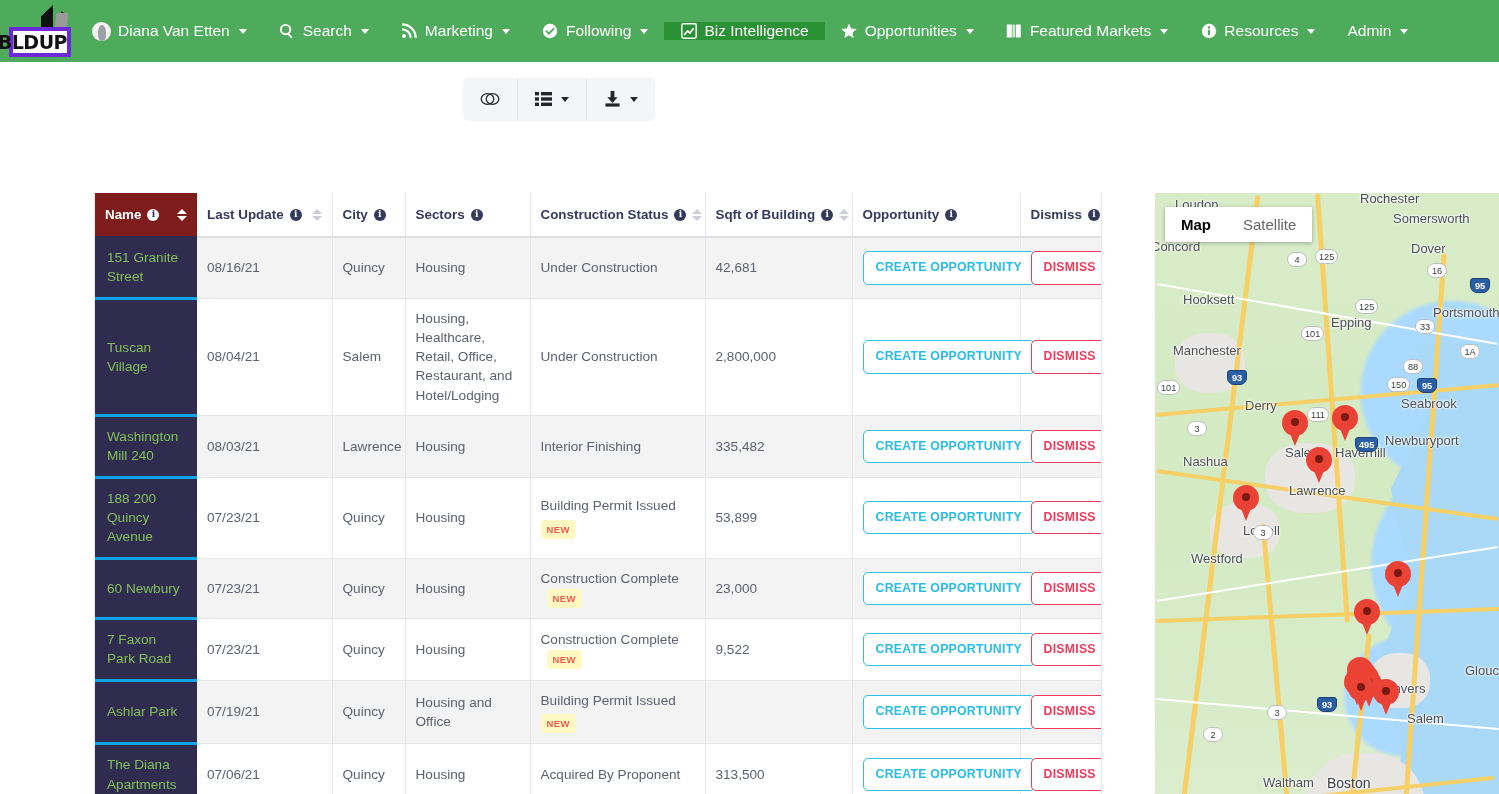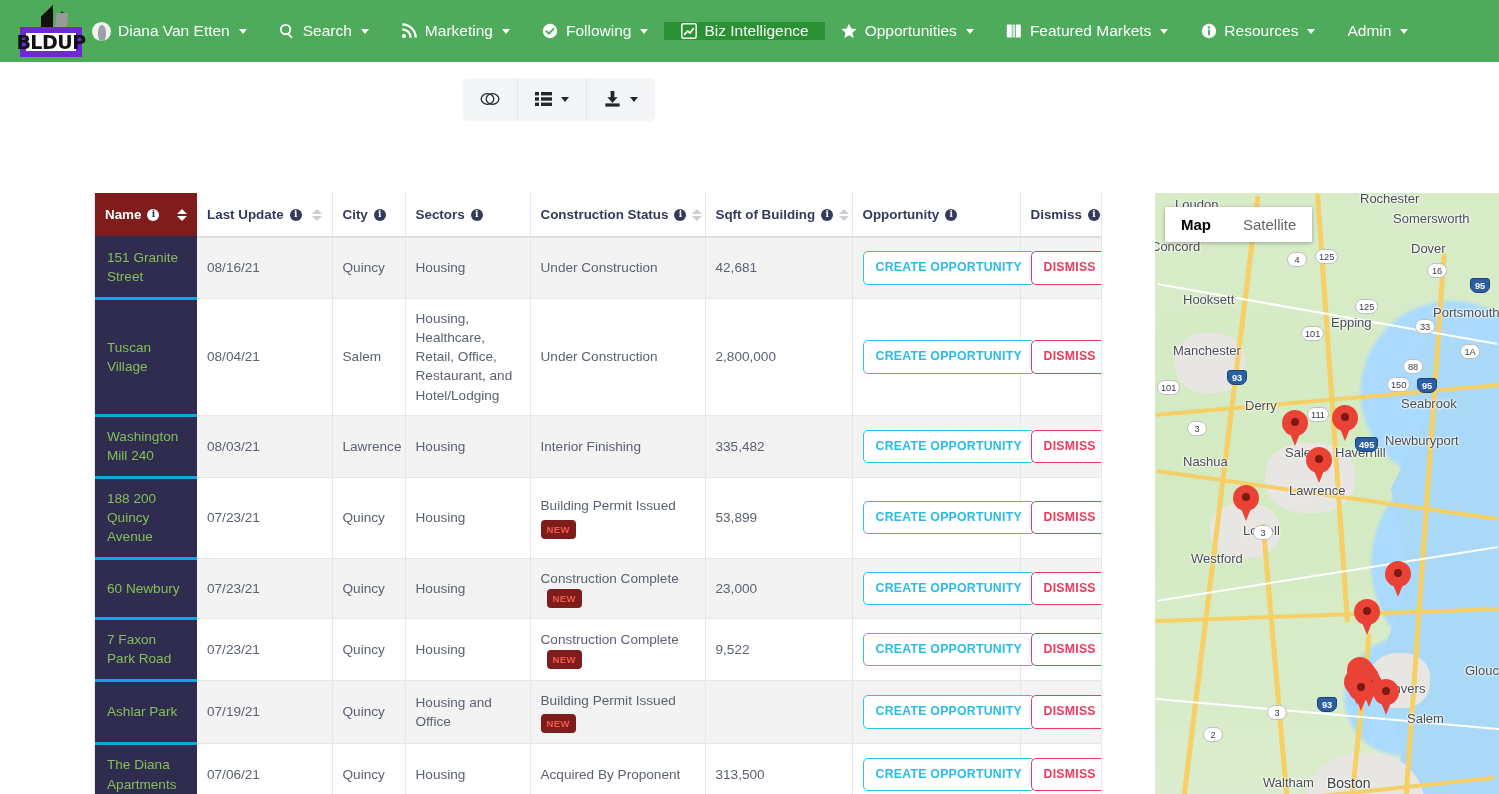--- a/index.html
+++ b/index.html
@@ -41,27 +41,27 @@
   }
   .logo .bldg2 {
     position: absolute;
     right: 6px; top: 10px;
     width: 12px; height: 26px;
     background: #9a9a9a;
     transform: skewX(-6deg);
   }
   .logo .plate {
     position: absolute;
-    left: 13px; bottom: 2px;
+    left: 2px; bottom: 2px;
     width: 62px; height: 30px;
     background: #fff;
-    border: 6px solid #6d28d9;
+    border: 4px solid #6d28d9;
     display: flex;
     align-items: center;
-    justify-content: center;
+    justify-content: flex-end;
   }
   .logo .plate span {
     font-family: "DejaVu Sans", sans-serif;
     font-weight: 800;
     font-size: 19px;
     letter-spacing: -0.5px;
     color: #111;
     line-height: 1;
   }
   .nav-items {
@@ -238,21 +238,21 @@
     color: #84bf58;
     text-decoration: none;
     font-size: 13.6px;
     cursor: pointer;
   }
   tr.odd td { background: #f3f3f4; }
   tr.even td { background: #ffffff; }
 
   .badge-new {
     display: inline-block;
-    background: #7f1d1d;
+    background: #fef9c3;
     color: #f05b4a;
     font-size: 9.5px;
     font-weight: bold;
     letter-spacing: 0.4px;
     padding: 3px 6px;
     border-radius: 4px;
     vertical-align: middle;
     margin-left: 6px;
   }
   .status-wrap .badge-new.wrapped { margin-left: 0; margin-top: 4px; display: inline-block; }

